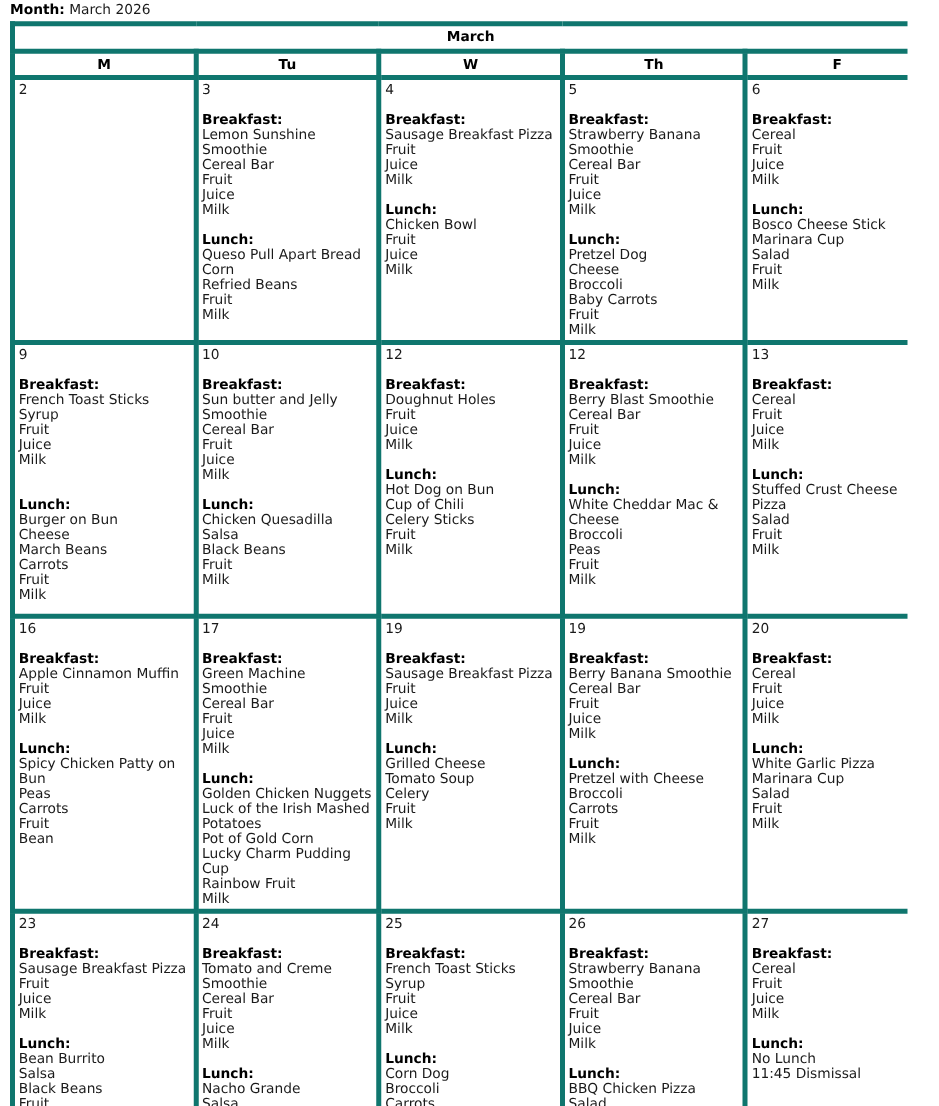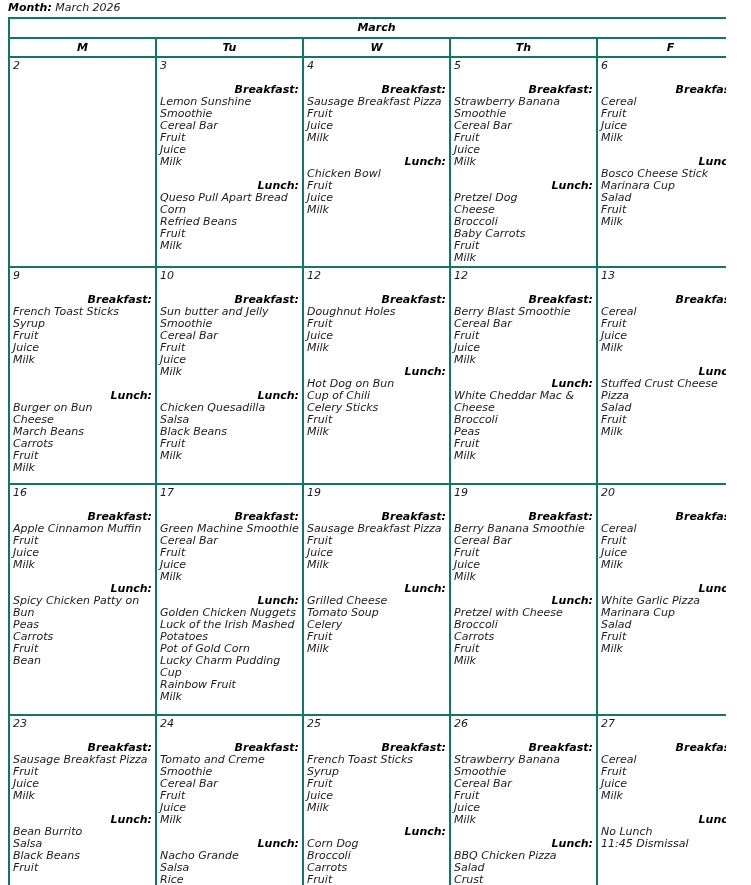--- a/index.html
+++ b/index.html
@@ -10,36 +10,35 @@
     overflow: hidden;
     background: #ffffff;
     font-family: "DejaVu Sans", "Liberation Sans", sans-serif;
     font-size: 11px;
     color: #1a1a1a;
   }
   .page {
     width: 726px;
     height: 885px;
     overflow: hidden;
-    font-style: italic;
   }
   .month-line {
     margin: 1px 0 3px 8px;
     line-height: 13px;
     white-space: nowrap;
   }
   .month-line .lbl { font-weight: bold; color: #000; }
   table.calendar {
     border-collapse: collapse;
     table-layout: fixed;
     margin-left: 8px;
     width: 737px;
   }
   table.calendar th, table.calendar td {
-    border: 2px solid #0f766e;
+    border: 4px solid #0f766e;
     vertical-align: top;
     padding: 2px 3px;
   }
   th.cal-title {
     text-align: center;
     font-weight: bold;
     color: #000;
     height: 14px;
     padding: 1px 3px;
     line-height: 14px;
@@ -52,21 +51,21 @@
     padding: 1px 3px;
     line-height: 13px;
   }
   td.day-cell { line-height: 12px; }
   tbody tr:nth-child(1) td { height: 202px; }
   tbody tr:nth-child(2) td { height: 211px; }
   tbody tr:nth-child(3) td { height: 225px; }
   .date-num { line-height: 12px; }
   .section { margin-top: 12px; }
   .section.gap2 { margin-top: 24px; }
-  .sec-label { font-weight: bold; color: #000; text-align: right; }
+  .sec-label { font-weight: bold; color: #000; }
   .sec-items { white-space: pre-line; }
 </style>
 </head>
 <body>
 
 <div class="page">
   <div class="month-line">
     <span class="lbl">Month:</span>
     <span>March 2026</span>
   </div>

